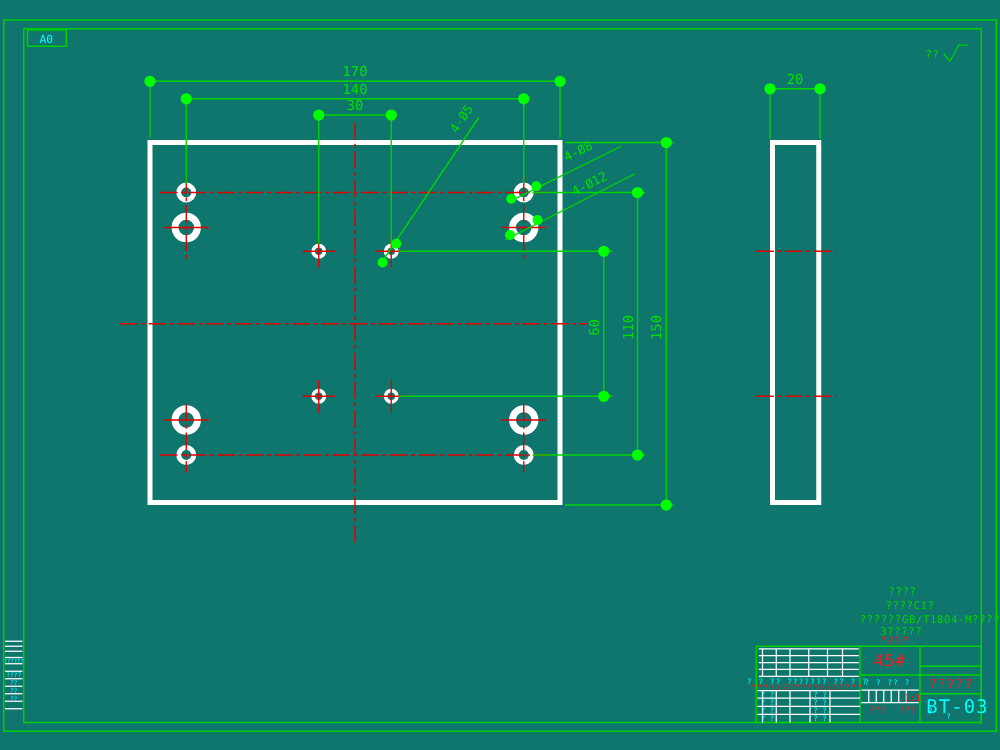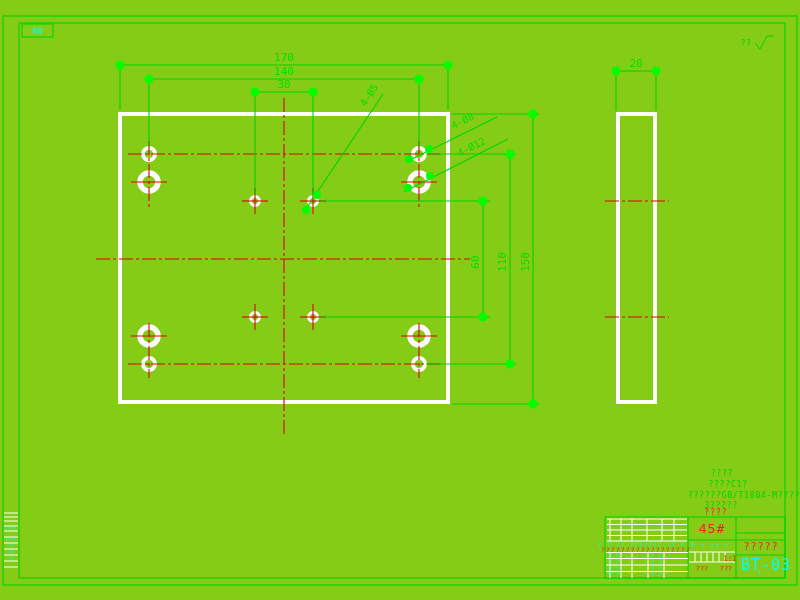--- a/index.html
+++ b/index.html
@@ -1,16 +1,16 @@
 <!DOCTYPE html>
 <html><head>
 <meta charset="utf-8">
 <style>
   html,body{margin:0;padding:0;background:#000;}
-  .stage{position:relative;width:800px;height:600px;background:#84cc16;overflow:hidden;}
+  .stage{position:relative;width:800px;height:600px;background:#0f766e;overflow:hidden;}
   svg{display:block;}
   text{font-family:"DejaVu Sans Mono","Liberation Mono",monospace;}
   .dimtxt{fill:#00e000;font-size:11px;text-anchor:middle;}
   .dimtxt-sm{fill:#00e000;font-size:10px;text-anchor:middle;}
   .notetxt{fill:#00d400;font-size:8.5px;text-anchor:middle;letter-spacing:0.5px;}
   .cytxt{fill:#00ffff;}
   .rdtxt{fill:#ff1a1a;}
   .grn{stroke:#00d400;stroke-width:1.1;fill:none;}
   .grnthin{stroke:#00d400;stroke-width:1;fill:none;}
   .red{stroke:#e00000;stroke-width:1.1;fill:none;}

